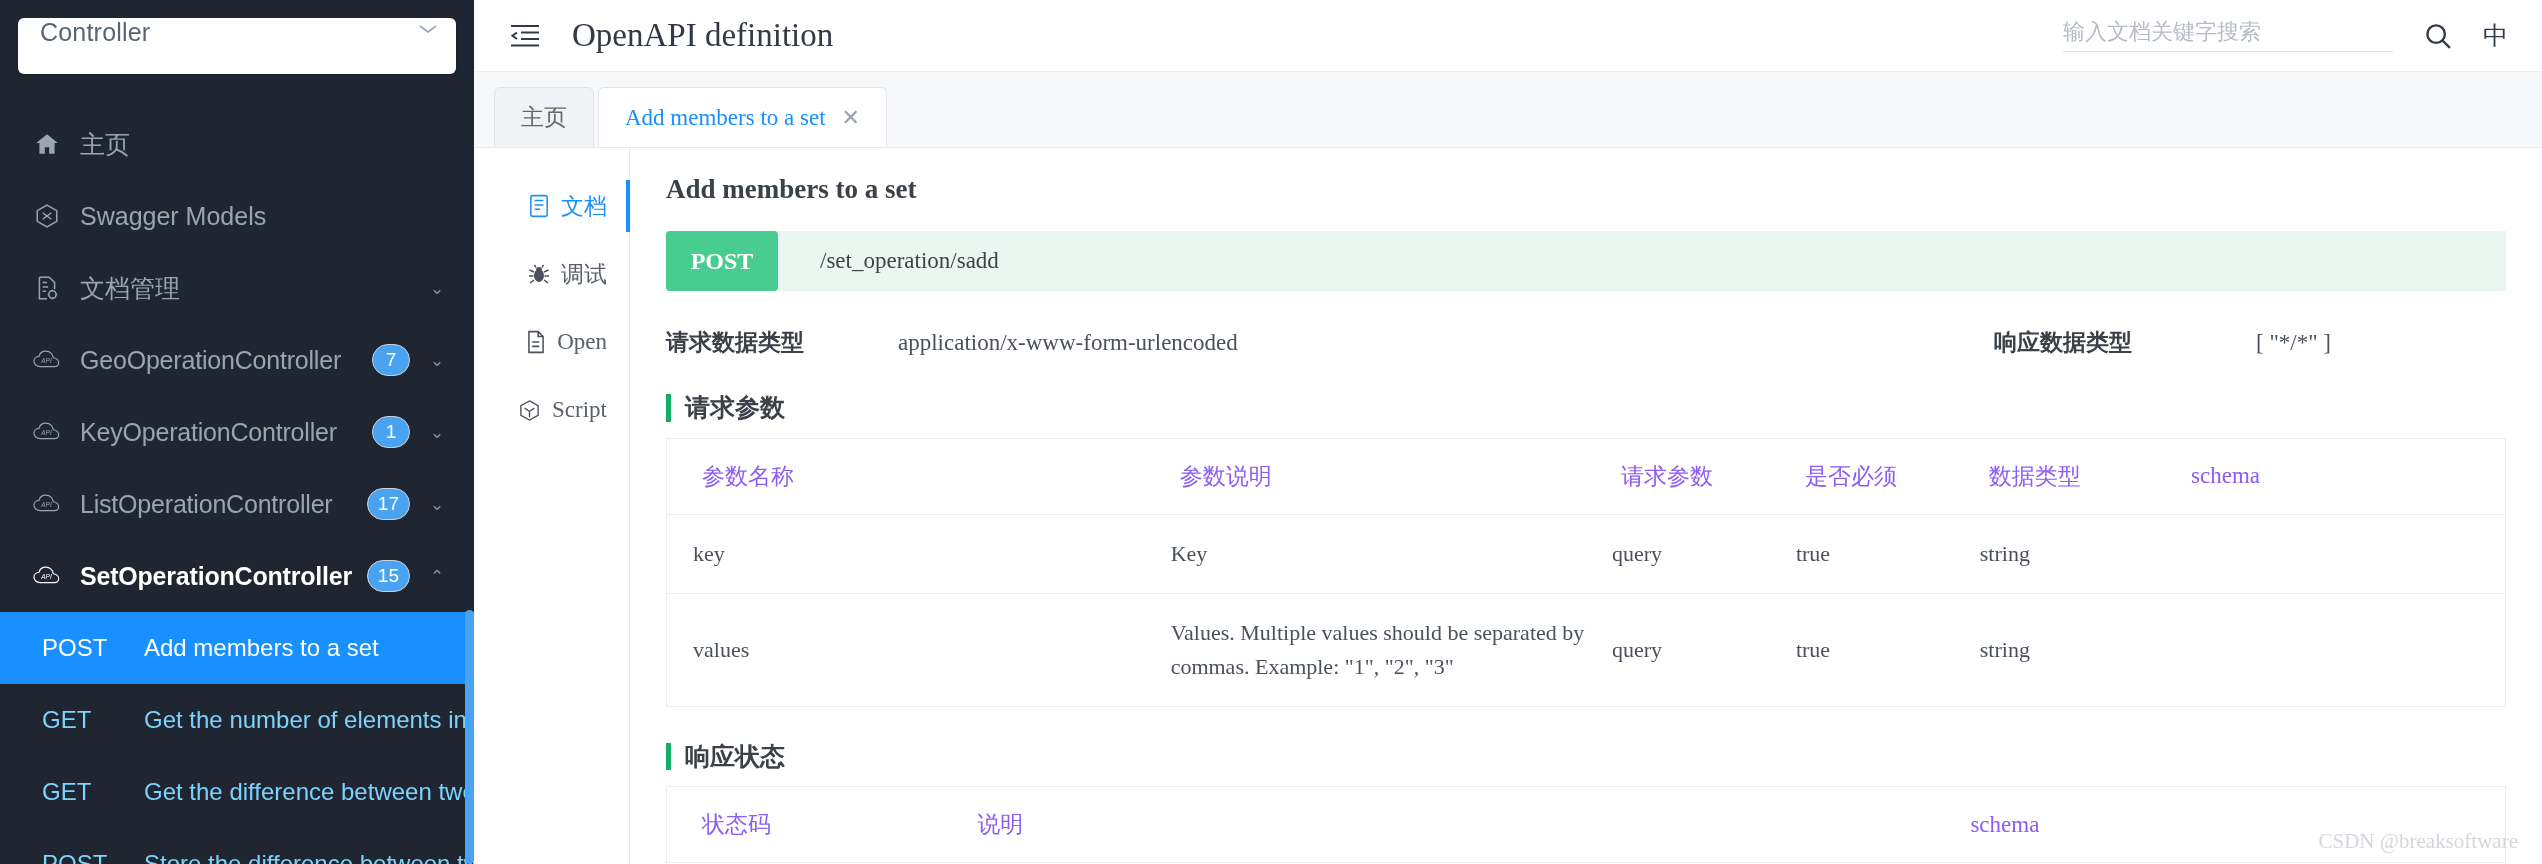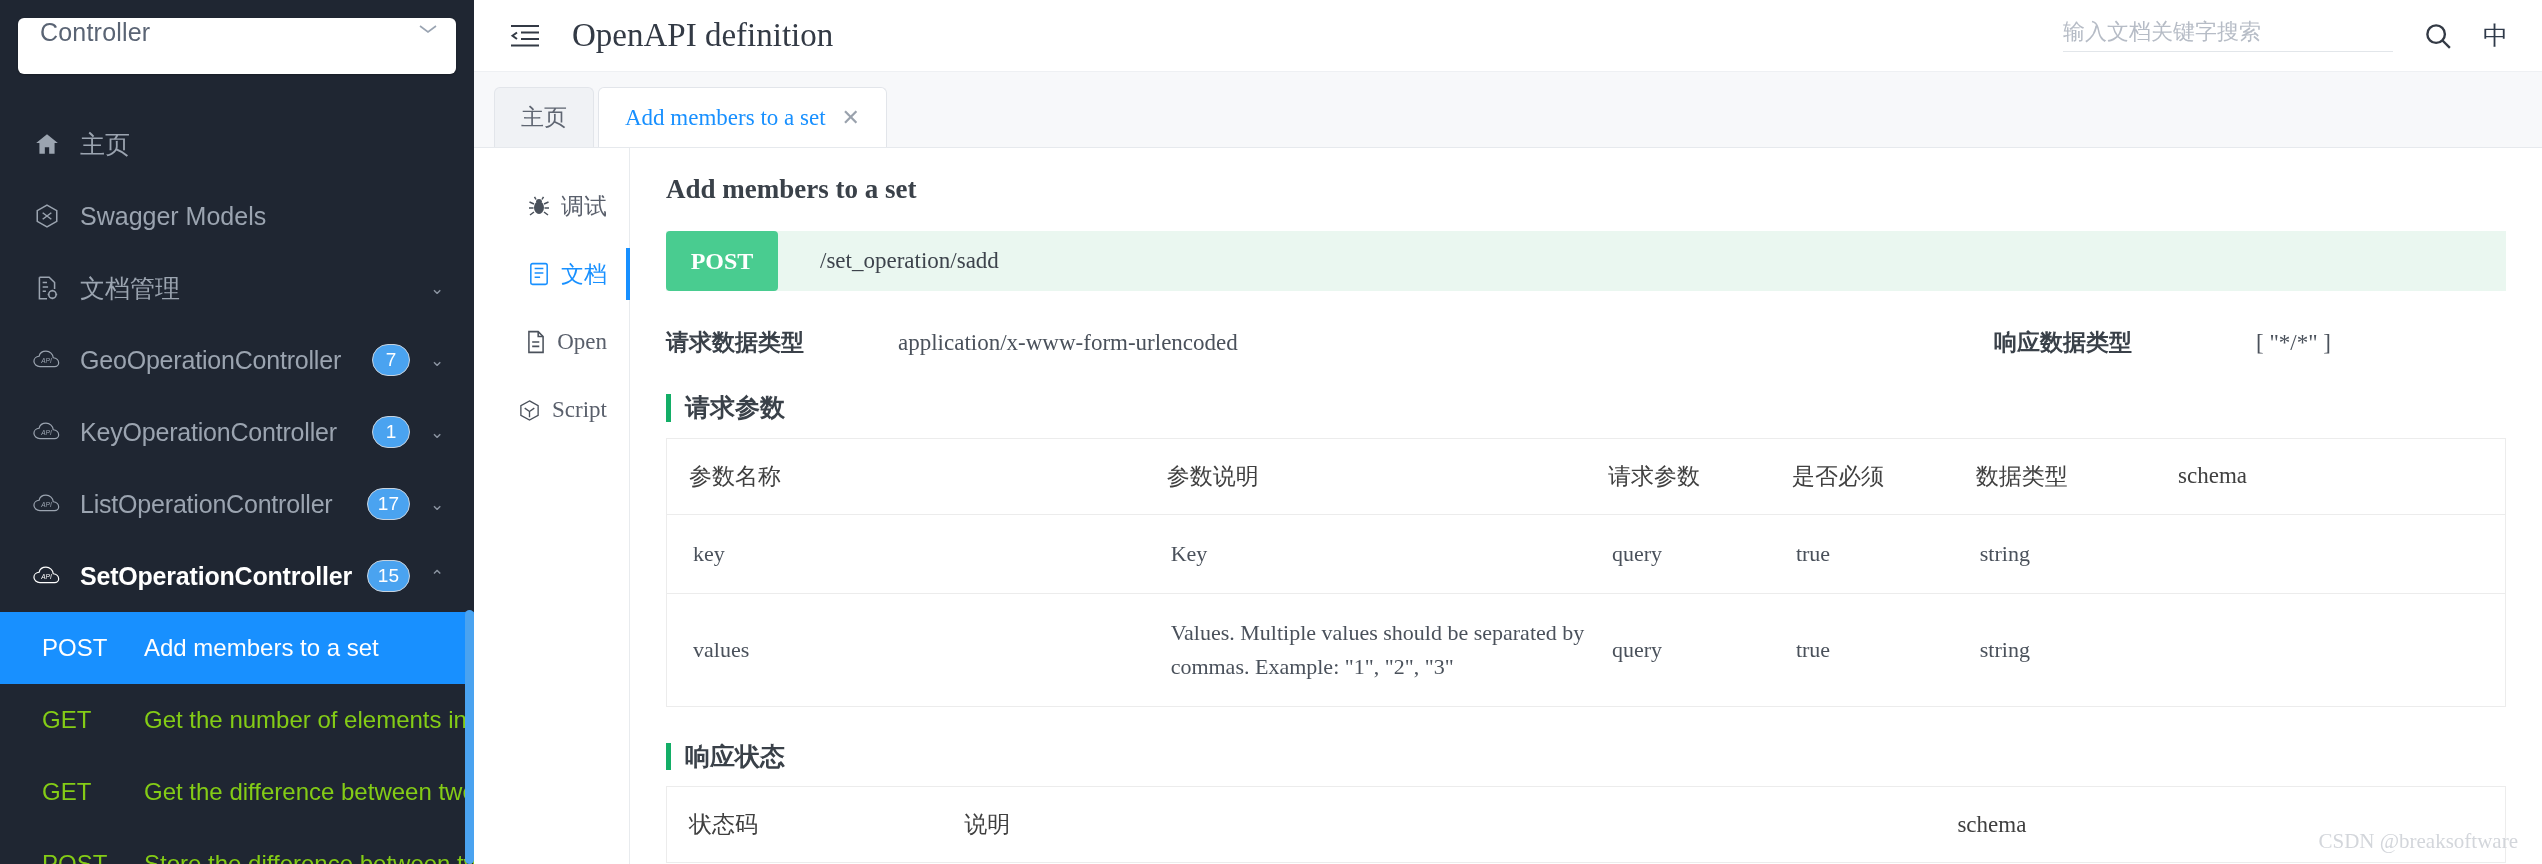--- a/index.html
+++ b/index.html
@@ -57,21 +57,21 @@
     margin-right: 16px;
     border: 1px solid #c8d2dd;
   }
   .chev-s { color: #8a93a0; font-size: 17px; width: 22px; text-align: center; }
 
   .sb-op {
     height: 72px;
     display: flex; align-items: center;
     padding-left: 42px;
     font-size: 24px;
-    color: #84cc16;
+    color: #7dd3fc;
     white-space: nowrap;
     cursor: pointer;
   }
   .sb-op .m { width: 102px; flex: 0 0 102px; }
   .sb-op.sel { background: #1890ff; color: #ffffff; }
   .sb-scroll {
     position: absolute; right: 0; top: 610px;
     width: 9px; height: 254px; background: #4aa3f0; border-radius: 5px;
   }
 
@@ -166,22 +166,22 @@
   .sect-title {
     margin-top: 36px;
     font-size: 25px; font-weight: bold; color: #3a4149;
     border-left: 5px solid #13ae67;
     padding-left: 14px; line-height: 1.1;
   }
 
   table.tbl { width: calc(100% - 36px); border-collapse: collapse; margin-top: 16px; border: 1px solid #ececec; border-radius: 4px; }
   table.tbl th {
     text-align: left; font-weight: normal;
-    font-size: 23px; color: #404040;
-    padding: 22px 0 22px 22px;
+    font-size: 23px; color: #8b5cf6;
+    padding: 22px 0 22px 35px;
     border-bottom: 1px solid #ececec;
   }
   table.tbl td {
     font-size: 22px; color: #4a515b;
     padding: 22px 0 22px 26px;
     border-bottom: 1px solid #ececec;
     vertical-align: middle;
     line-height: 1.55;
     margin-left: 44px;
   }
@@ -349,40 +349,40 @@
       </div>
       <div class="tab active">
         <span>Add members to a set</span>
         <span class="x">✕</span>
       </div>
     </div>
 
     <div class="body">
 
       <div class="vtabs">
+        <div class="vtab active">
+          <span class="vico">
+            <svg width="22" height="24" viewBox="0 0 20 22" fill="none" stroke="#1890ff" stroke-width="1.4">
+              <rect x="2.5" y="1.5" width="15" height="19" rx="1.6"></rect>
+                <path d="M6 6 H14 M6 10 H14 M6 14 H11"></path>
+            </svg>
+          </span>
+          <span>文档</span>
+        </div>
         <div class="vtab">
           <span class="vico">
             <svg width="22" height="24" viewBox="0 0 22 22" fill="#4a515b">
               <ellipse cx="11" cy="12.5" rx="5" ry="6.5"></ellipse>
               <path d="M11 4 a3 3 0 0 1 3 3 h-6 a3 3 0 0 1 3 -3z"></path>
               <g stroke="#4a515b" stroke-width="1.5">
                   <path d="M6 9 L1.5 7 M16 9 L20.5 7 M5.5 13 H1 M16.5 13 H21 M6 17 L2 20 M16 17 L20 20 M8 4.5 L6.5 1.8 M14 4.5 L15.5 1.8"></path>
                 </g>
             </svg>
           </span>
           <span>调试</span>
-        </div>
-        <div class="vtab active">
-          <span class="vico">
-            <svg width="22" height="24" viewBox="0 0 20 22" fill="none" stroke="#1890ff" stroke-width="1.4">
-              <rect x="2.5" y="1.5" width="15" height="19" rx="1.6"></rect>
-                <path d="M6 6 H14 M6 10 H14 M6 14 H11"></path>
-            </svg>
-          </span>
-          <span>文档</span>
         </div>
         <div class="vtab">
           <span class="vico">
             <svg width="20" height="24" viewBox="0 0 18 22" fill="none" stroke="#4a515b" stroke-width="1.4">
               <path d="M2.5 1.5 H11 L15.5 6 V20.5 H2.5 Z"></path>
                 <path d="M11 1.5 V6 H15.5"></path>
                 <path d="M5.5 11 H12 M5.5 15 H12"></path>
             </svg>
           </span>
           <span>Open</span>

